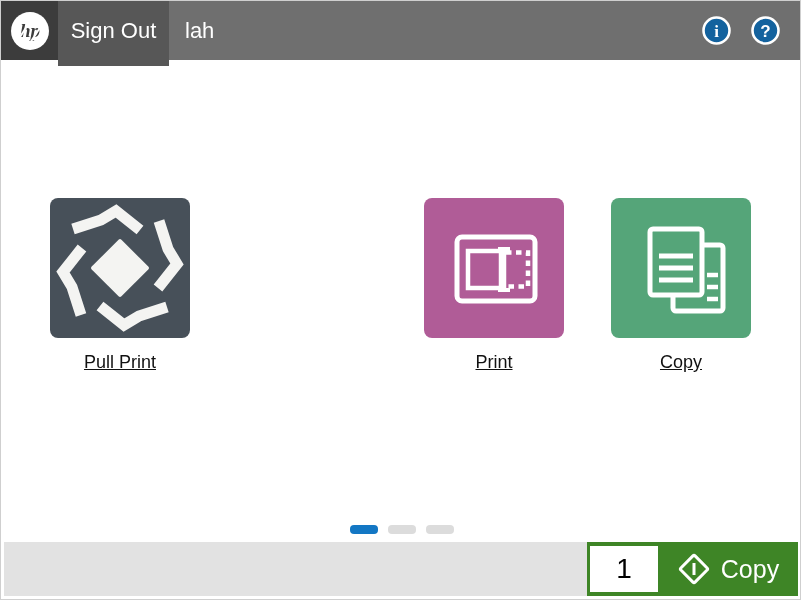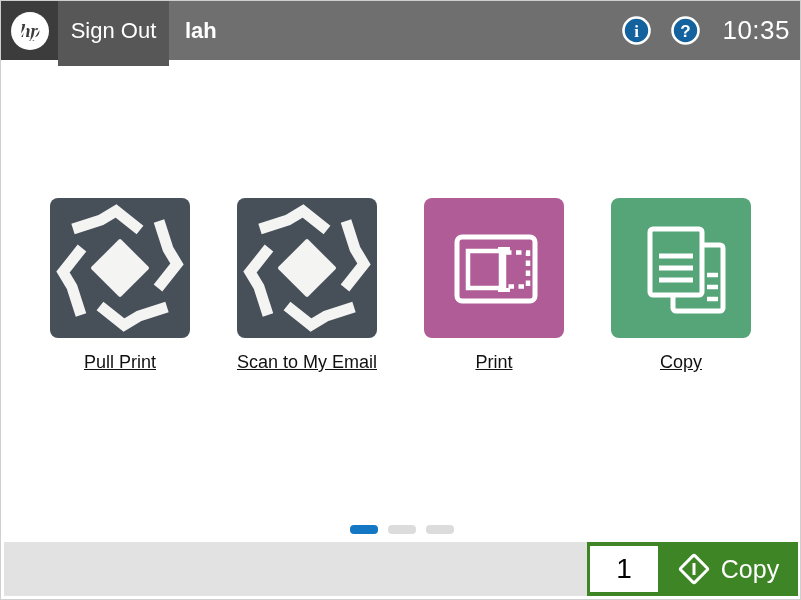--- a/index.html
+++ b/index.html
@@ -6,21 +6,21 @@
   body{font-family:"Liberation Sans", sans-serif;}
   .screen{position:relative;width:801px;height:600px;background:#ffffff;overflow:hidden;
           box-sizing:border-box;border:1px solid #cfcfcf;}
 
   
   .topbar{position:absolute;top:0;left:0;right:0;height:59px;background:#6f6f6f;
           display:flex;align-items:center;}
   .hp-block{width:57px;height:59px;background:#3c3c3c;display:flex;align-items:center;justify-content:center;flex:0 0 auto;}
   .signout-btn{height:71px;width:111px;background:#575757;border:none;color:#fff;font-size:22px;
                font-family:"Liberation Sans",sans-serif;display:flex;align-items:center;justify-content:center;cursor:pointer;}
-  .username{color:#fff;font-size:22px;margin-left:16px;font-weight:bold;}
+  .username{color:#fff;font-size:22px;margin-left:16px;}
   .topbar-right{margin-left:auto;display:flex;align-items:center;padding-right:10px;}
   .round-btn{background:none;border:none;padding:0;margin:0 9px;cursor:pointer;line-height:0;}
   .clock{color:#fff;font-size:26px;margin-left:12px;letter-spacing:0.5px;}
 
   
   .tile-wrap{position:absolute;top:197px;width:140px;}
   .tile-wrap.t1{left:49px;} .tile-wrap.t2{left:236px;} .tile-wrap.t3{left:423px;} .tile-wrap.t4{left:610px;}
   .tile{width:140px;height:140px;border:none;border-radius:8px;padding:0;cursor:pointer;line-height:0;}
   .tile-dark{background:#475059;}
   .tile-purple{background:#b05c97;}
@@ -67,53 +67,38 @@
           <circle cx="15.5" cy="15.5" r="13" fill="#13629e" stroke="#ffffff" stroke-width="2.6"></circle>
           <text x="15.5" y="22" text-anchor="middle" font-size="17" font-weight="bold" font-family="Liberation Serif, serif" fill="#ffffff">i</text>
         </svg>
       </button>
       <button class="round-btn">
         <svg width="31" height="31" viewBox="0 0 31 31">
           <circle cx="15.5" cy="15.5" r="13" fill="#13629e" stroke="#ffffff" stroke-width="2.6"></circle>
           <text x="15.5" y="21.5" text-anchor="middle" font-size="17" font-weight="bold" font-family="Liberation Sans, sans-serif" fill="#ffffff">?</text>
         </svg>
       </button>
-      <span class="clock">10:35</span>
     </div>
   </header>
 
   <div class="tile-wrap t1">
     <button class="tile tile-dark">
       <svg width="140" height="140" viewBox="0 0 140 140">
         <g stroke="#f4f4f2" stroke-width="11" fill="none" stroke-linejoin="miter">
           <path d="M 23 31 L 51 22 L 66 13 L 90 32"></path>
           <path d="M 23 31 L 51 22 L 66 13 L 90 32" transform="rotate(90 70 70)"></path>
           <path d="M 23 31 L 51 22 L 66 13 L 90 32" transform="rotate(180 70 70)"></path>
           <path d="M 23 31 L 51 22 L 66 13 L 90 32" transform="rotate(270 70 70)"></path>
         </g>
         <rect x="49" y="49" width="42" height="42" rx="2" transform="rotate(45 70 70)" fill="#f4f4f2"></rect>
       </svg>
     </button>
     <div class="tile-label">Pull Print</div>
   </div>
 
-  <div class="tile-wrap t2">
-    <button class="tile tile-dark">
-      <svg width="140" height="140" viewBox="0 0 140 140">
-        <g stroke="#f4f4f2" stroke-width="11" fill="none" stroke-linejoin="miter">
-          <path d="M 23 31 L 51 22 L 66 13 L 90 32"></path>
-          <path d="M 23 31 L 51 22 L 66 13 L 90 32" transform="rotate(90 70 70)"></path>
-          <path d="M 23 31 L 51 22 L 66 13 L 90 32" transform="rotate(180 70 70)"></path>
-          <path d="M 23 31 L 51 22 L 66 13 L 90 32" transform="rotate(270 70 70)"></path>
-        </g>
-        <rect x="49" y="49" width="42" height="42" rx="2" transform="rotate(45 70 70)" fill="#f4f4f2"></rect>
-      </svg>
-    </button>
-    <div class="tile-label">Scan to My Email</div>
-  </div>
 
   <div class="tile-wrap t3">
     <button class="tile tile-purple">
       <svg width="140" height="140" viewBox="0 0 140 140">
         <rect x="33" y="39" width="78" height="64" rx="5" fill="none" stroke="#ffffff" stroke-width="5"></rect>
         <rect x="44" y="53" width="33" height="37" fill="none" stroke="#ffffff" stroke-width="4.5"></rect>
         <line x1="80" y1="51" x2="80" y2="92" stroke="#ffffff" stroke-width="4.5"></line>
         <line x1="74" y1="51" x2="86" y2="51" stroke="#ffffff" stroke-width="4"></line>
         <line x1="74" y1="92" x2="86" y2="92" stroke="#ffffff" stroke-width="4"></line>
         <path d="M 82 54.5 H 104 V 88.5 H 82" fill="none" stroke="#ffffff" stroke-width="4.5" stroke-dasharray="5.5 4.5"></path>

